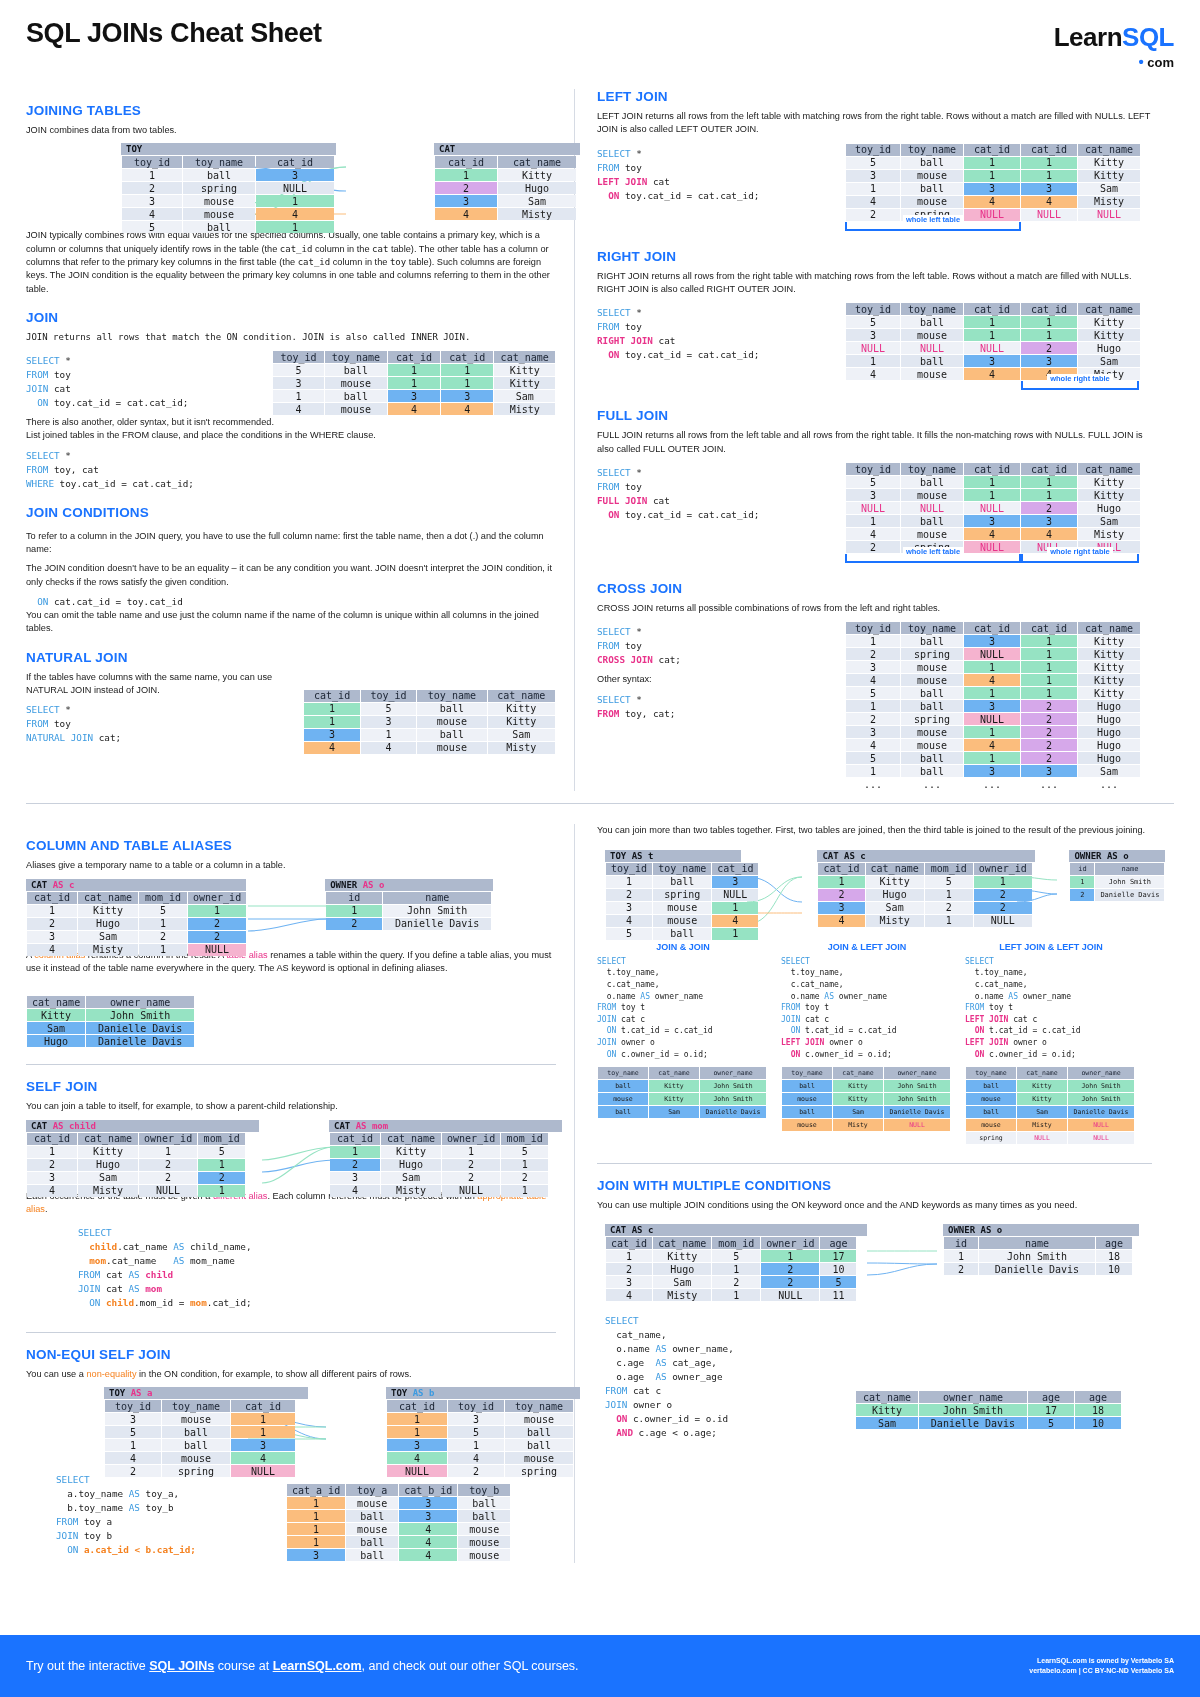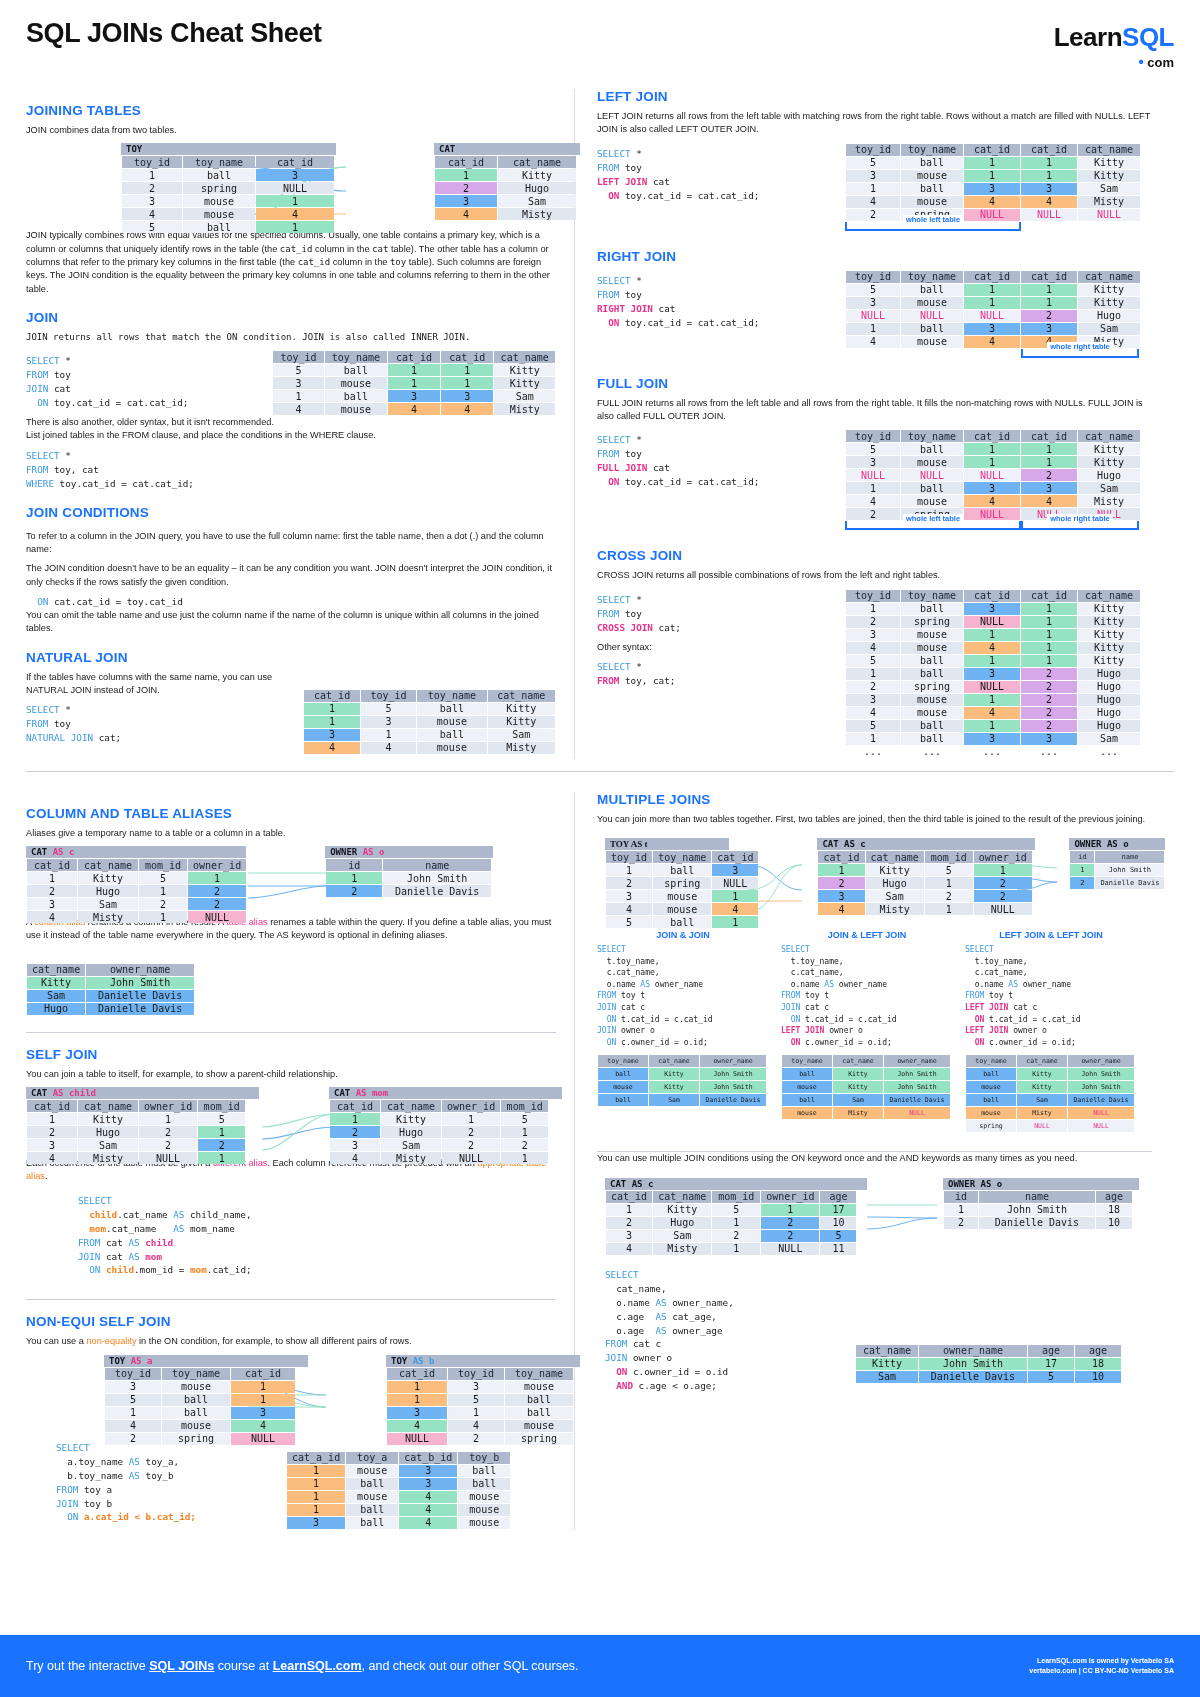--- a/index.html
+++ b/index.html
@@ -356,20 +356,21 @@
                   <td class="null">NULL</td>
                   <td class="null">NULL</td>
                 </tr>
             </tbody>
           </table>
           <div class="brace" style="width:176px"><span>whole left table</span></div>
         </div>
       </div>
 
       <h2 class="sec" style="margin-top:18px">RIGHT JOIN</h2>
+      <p class="txt"><span>RIGHT JOIN returns all rows from the </span><b>right table</b><span> with matching rows from the left table. Rows without a match are filled with NULLs. RIGHT JOIN is also called RIGHT OUTER JOIN.</span></p>
       <div class="row">
         <pre class="code" style="width:248px"><span class="kw">SELECT</span> *
 <span class="kw">FROM</span> toy
 <span class="kw2">RIGHT JOIN</span> cat
   <span class="kw2">ON</span> toy.cat_id = cat.cat_id;</pre>
         <div>
           <table class="dt">
             <thead>
                 <tr>
               <th style="width:54px">toy_id</th>
@@ -958,36 +959,35 @@
                 <td class="g">4</td>
                 <td>mouse</td>
               </tr>
           </tbody>
         </table>
       </div>
     </div>
 
     <div class="col-r">
 
-      <h2 class="sec" style="margin-top:0">MULTIPLE JOINS</h2>
       <p class="txt">You can join more than two tables together.  First, two tables are joined, then the third table is joined to the result of the previous joining.</p>
 
       <div class="flow" style="height:82px; margin-top:12px">
         <svg class="links" width="556" height="82">
           <path d="M150,27 C180,27 180,52 205,52" stroke="#6fb3f2" fill="none" stroke-width="1"></path>
           <path d="M150,52 C180,52 180,27 205,27" stroke="#96e3c3" fill="none" stroke-width="1"></path>
           <path d="M150,74 C180,74 180,27 205,27" stroke="#96e3c3" fill="none" stroke-width="1"></path>
           <path d="M150,63 C180,63 180,63 205,63" stroke="#fbbd7d" fill="none" stroke-width="1"></path>
           <path d="M420,27 C440,27 445,30 460,30" stroke="#96e3c3" fill="none" stroke-width="1"></path>
           <path d="M420,40 C440,40 445,44 460,44" stroke="#6fb3f2" fill="none" stroke-width="1"></path>
           <path d="M420,52 C440,52 445,44 460,44" stroke="#6fb3f2" fill="none" stroke-width="1"></path>
         </svg>
         <div class="row" style="position:relative">
           <div style="margin-left:8px">
-            <div class="tbl-cap" style="width:124px;font-family:Liberation Serif, serif;">TOY AS t</div>
+            <div class="tbl-cap" style="width:136px;">TOY AS t</div>
             <table class="dt">
               <thead>
                   <tr>
                 <th style="width:42px">toy_id</th>
                 <th style="width:52px">toy_name</th>
                 <th style="width:46px">cat_id</th>
               </tr>
                 </thead>
               <tbody>
                 <tr>
@@ -1210,20 +1210,21 @@
                   <td class="null">NULL</td>
                   <td class="null">NULL</td>
                 </tr>
             </tbody>
           </table>
         </div>
       </div>
 
       <div class="divider-h" style="margin-top:18px"></div>
 
+      <h2 class="sec">JOIN WITH MULTIPLE CONDITIONS</h2>
       <p class="txt"><span>You can use multiple JOIN conditions using the </span><b>ON</b><span> keyword once and the </span><b>AND</b><span> keywords as many times as you need.</span></p>
 
       <div class="flow" style="height:72px; margin-top:12px">
         <svg class="links" width="556" height="72">
           <path d="M270,27 C300,27 310,27 340,27" stroke="#96e3c3" fill="none" stroke-width="1"></path>
           <path d="M270,39 C300,39 310,40 340,40" stroke="#6fb3f2" fill="none" stroke-width="1"></path>
           <path d="M270,51 C300,51 310,40 340,40" stroke="#6fb3f2" fill="none" stroke-width="1"></path>
         </svg>
         <div class="row" style="position:relative">
           <div style="margin-left:8px">

